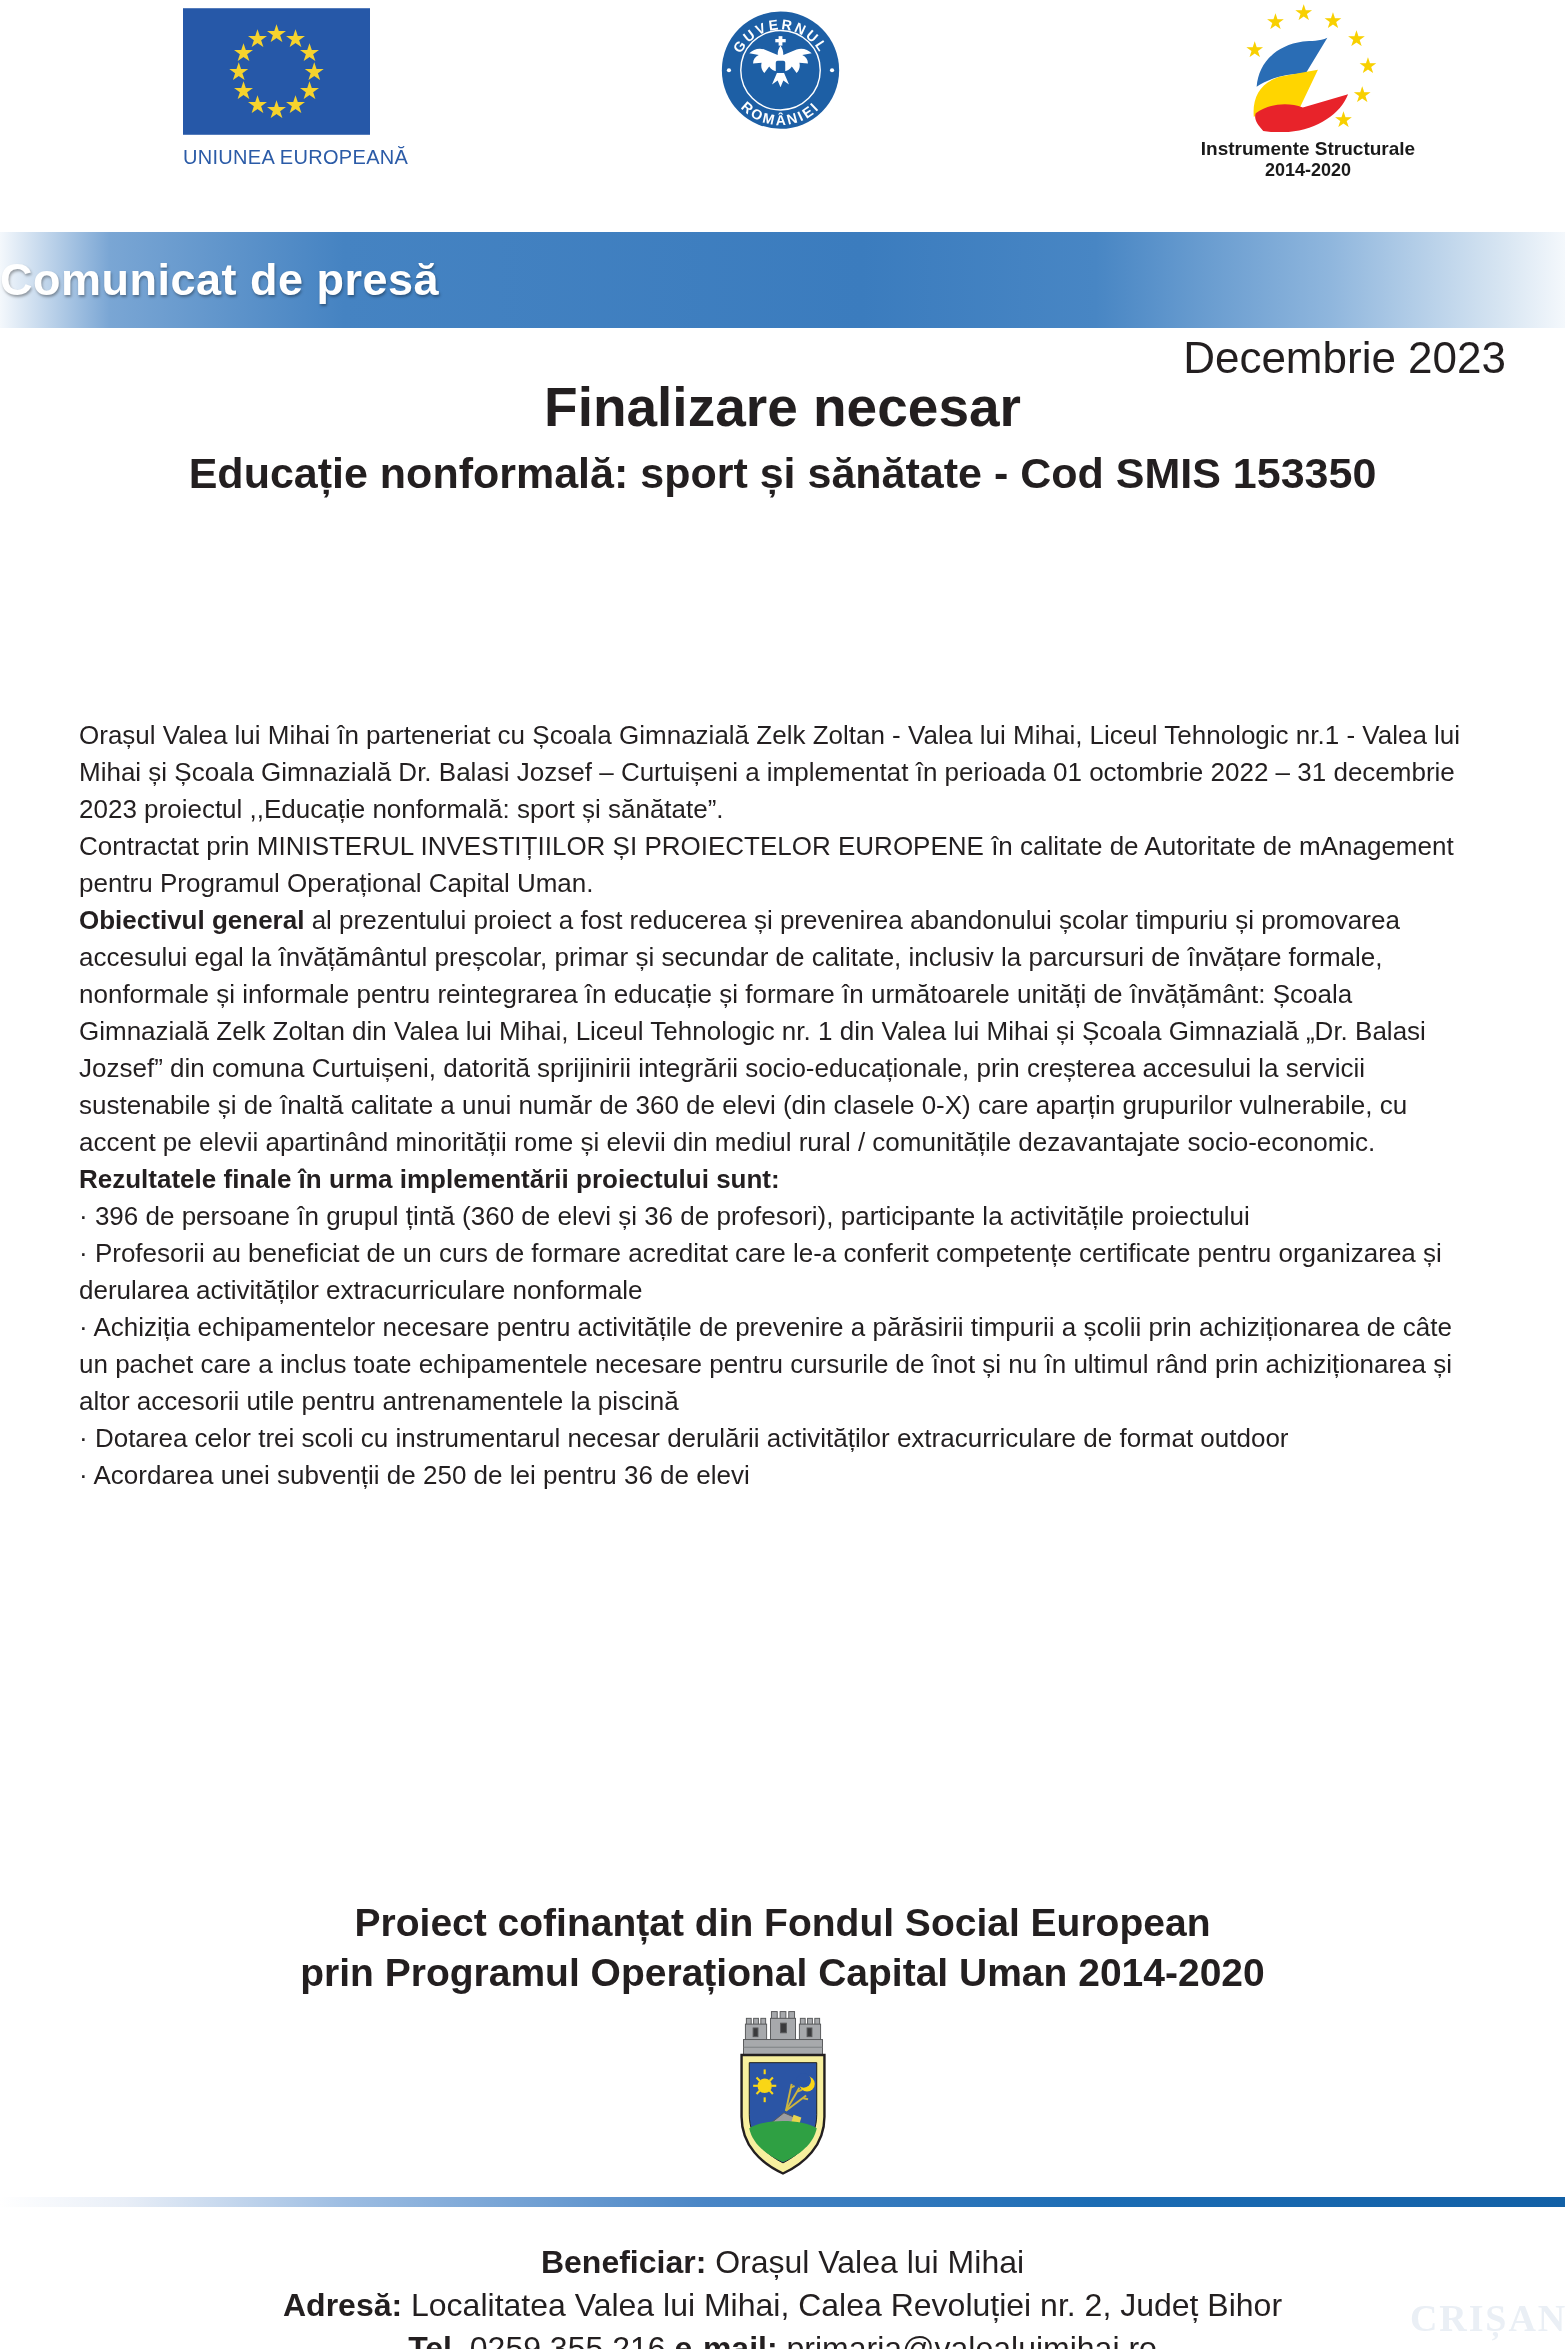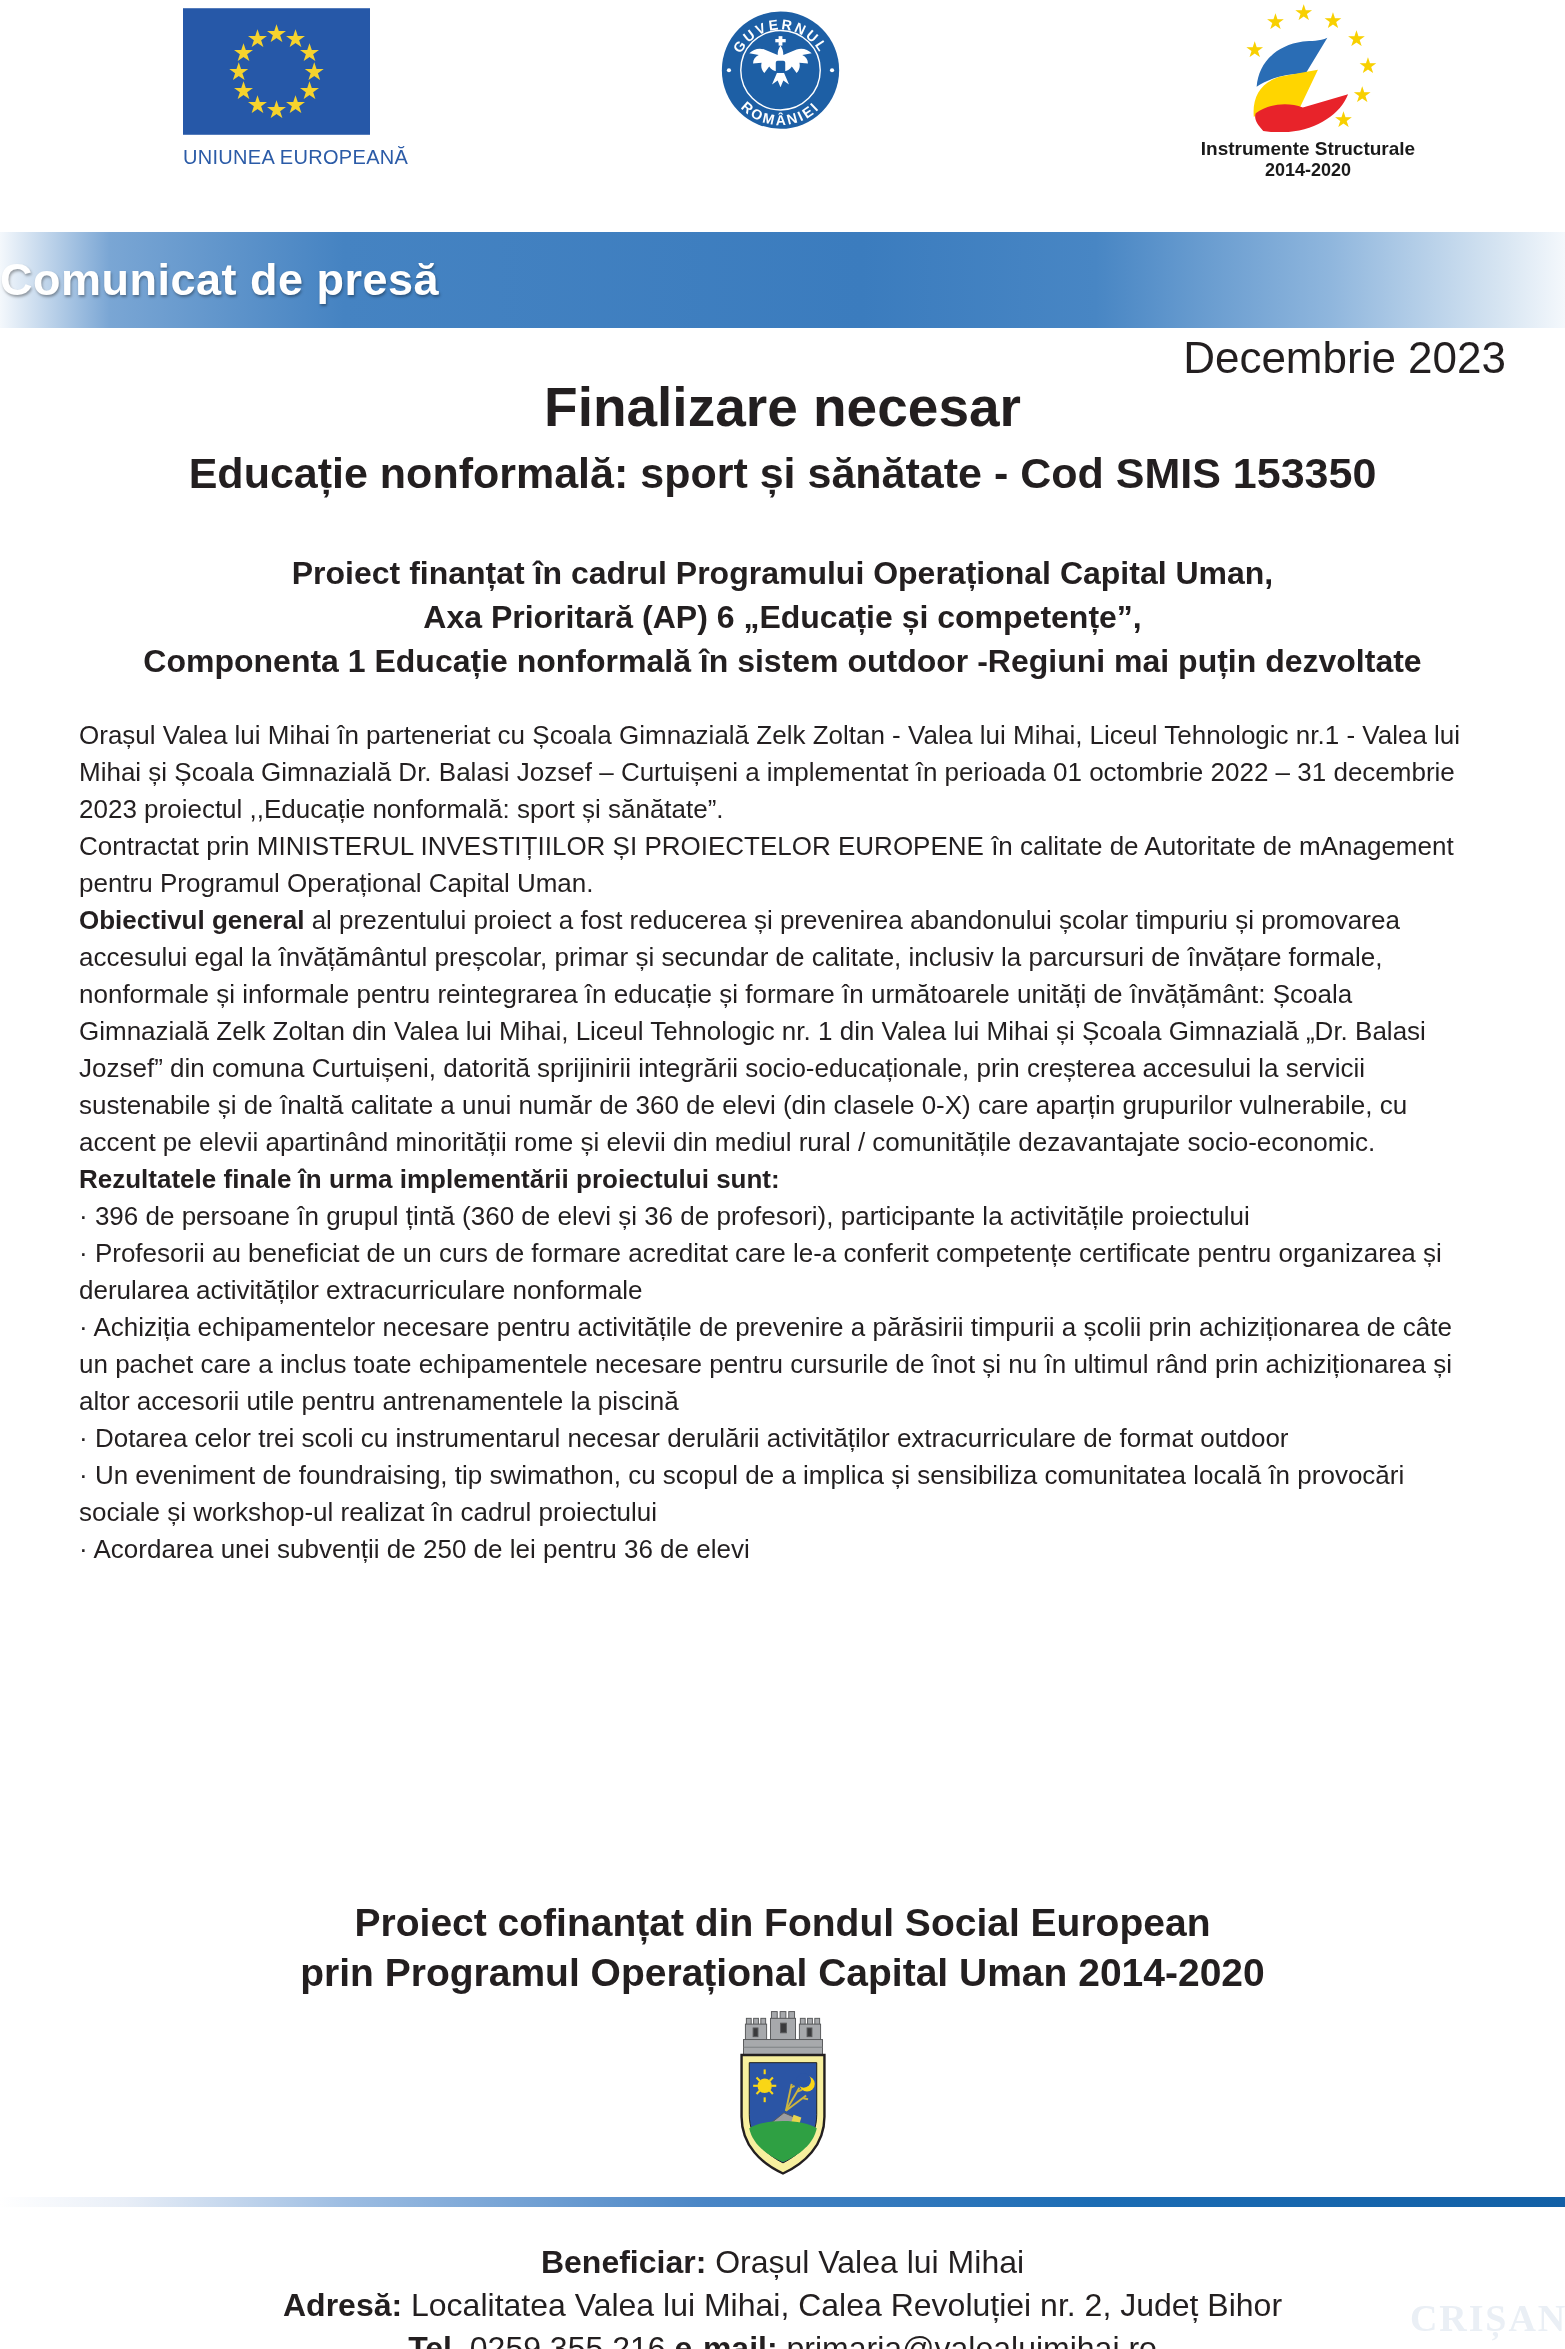--- a/index.html
+++ b/index.html
@@ -112,36 +112,30 @@
   </div>
 
   <div class="banner">
     <span>Comunicat de presă</span>
   </div>
 
   <div class="date">Decembrie 2023</div>
   <h1 class="doc-title">Finalizare necesar</h1>
   <h2 class="doc-subtitle">Educație nonformală: sport și sănătate - Cod SMIS 153350</h2>
 
-  <div class="intro">
-    <div>Proiect finanțat în cadrul Programului Operațional Capital Uman,</div>
-    <div>Axa Prioritară (AP) 6 „Educație și competențe”,</div>
-    <div>Componenta 1 Educație nonformală în sistem outdoor -Regiuni mai puțin dezvoltate</div>
-  </div>
 
   <div class="body-text">
     <p>Orașul Valea lui Mihai în parteneriat cu Școala Gimnazială Zelk Zoltan - Valea lui Mihai, Liceul Tehnologic nr.1 - Valea lui Mihai și Școala Gimnazială Dr. Balasi Jozsef – Curtuișeni a implementat în perioada 01 octombrie 2022 – 31 decembrie 2023 proiectul ,,Educație nonformală: sport și sănătate”.</p>
     <p>Contractat prin MINISTERUL INVESTIȚIILOR ȘI PROIECTELOR EUROPENE în calitate de Autoritate de mAnagement pentru Programul Operațional Capital Uman.</p>
     <p><span class="bold">Obiectivul general</span><span> al prezentului proiect a fost reducerea și prevenirea abandonului școlar timpuriu și promovarea accesului egal la învățământul preșcolar, primar și secundar de calitate, inclusiv la parcursuri de învățare formale, nonformale și informale pentru reintegrarea în educație și formare în următoarele unități de învățământ: Școala Gimnazială Zelk Zoltan din Valea lui Mihai, Liceul Tehnologic nr. 1 din Valea lui Mihai și Școala Gimnazială „Dr. Balasi Jozsef” din comuna Curtuișeni, datorită sprijinirii integrării socio-educaționale, prin creșterea accesului la servicii sustenabile și de înaltă calitate a unui număr de 360 de elevi (din clasele 0-X) care aparțin grupurilor vulnerabile, cu accent pe elevii apartinând minorității rome și elevii din mediul rural / comunitățile dezavantajate socio-economic.</span></p>
     <p class="bold">Rezultatele finale în urma implementării proiectului sunt:</p>
     <p><span>·</span><span> 396 de persoane în grupul țintă (360 de elevi și 36 de profesori), participante la activitățile proiectului</span></p>
     <p><span>·</span><span> Profesorii au beneficiat de un curs de formare acreditat care le-a conferit competențe certificate pentru organizarea și derularea activităților extracurriculare nonformale</span></p>
     <p><span>·</span><span> Achiziția echipamentelor necesare pentru activitățile de prevenire a părăsirii timpurii a școlii prin achiziționarea de câte un pachet care a inclus toate echipamentele necesare pentru cursurile de înot și nu în ultimul rând prin achiziționarea și altor accesorii utile pentru antrenamentele la piscină</span></p>
     <p><span>·</span><span> Dotarea celor trei scoli cu instrumentarul necesar derulării activităților extracurriculare de format outdoor</span></p>
-    <p><span>·</span><span> Un eveniment de foundraising, tip swimathon, cu scopul de a implica și sensibiliza comunitatea locală în provocări sociale și workshop-ul realizat în cadrul proiectului</span></p>
     <p><span>·</span><span> Acordarea unei subvenții de 250 de lei pentru 36 de elevi</span></p>
   </div>
 
   <div class="cofinance">
     <div>Proiect cofinanțat din Fondul Social European</div>
     <div>prin Programul Operațional Capital Uman 2014-2020</div>
   </div>
 
   <svg class="coa" width="106" height="167" viewBox="0 0 110 172">
     <g fill="#a7a9ac" stroke="#58595b" stroke-width="1">

